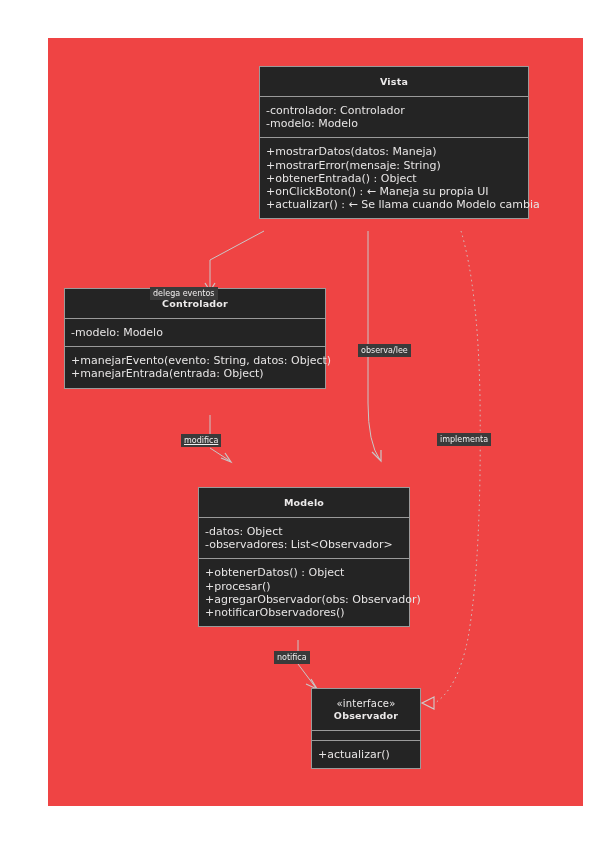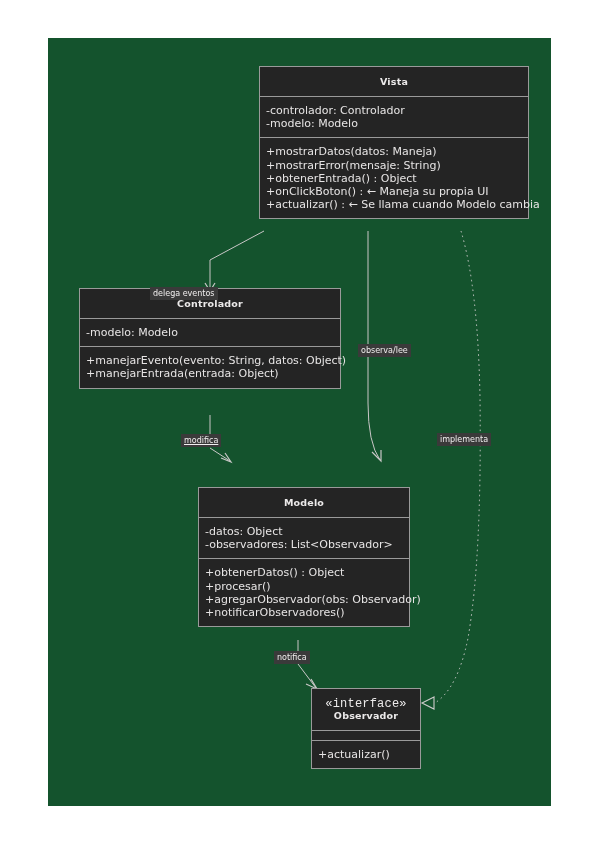--- a/index.html
+++ b/index.html
@@ -13,22 +13,23 @@
     font-family: "DejaVu Sans", sans-serif;
     position: relative;
     overflow: hidden;
   }
   #canvas {
     position: absolute;
     left: 48px;
     top: 38px;
     width: 503px;
     height: 768px;
-    background: #14532d;
+    background: #ef4444;
     overflow: hidden;
+    padding-left: 32px;
   }
   #svg-layer {
     position: absolute;
     left: 0; top: 0;
     width: 503px;
     height: 768px;
     pointer-events: none;
   }
   .uml-class {
     position: absolute;
@@ -42,23 +43,22 @@
     text-align: center;
     font-weight: bold;
     font-size: 9.5px;
     letter-spacing: 0.2px;
     padding: 9px 4px 9px 4px;
     line-height: 11px;
   }
   .cls-stereo {
     display: block;
     font-weight: normal;
-    font-size: 12px;
+    font-size: 10px;
     line-height: 12px;
-    font-family: Liberation Mono, monospace;
   }
   .cls-sep {
     height: 1px;
     background: #9a9a9a;
     width: 100%;
   }
   .cls-section {
     padding: 7px 7px 7px 6px;
   }
   .cls-section .row {
@@ -118,21 +118,21 @@
     <div class="cls-sep"></div>
     <div class="cls-section">
       <div class="row">+mostrarDatos(datos: Maneja)</div>
       <div class="row">+mostrarError(mensaje: String)</div>
       <div class="row">+obtenerEntrada() : Object</div>
       <div class="row">+onClickBoton() : ←  Maneja su propia UI</div>
       <div class="row">+actualizar() : ← Se llama cuando Modelo cambia</div>
     </div>
   </div>
 
-  <div class="uml-class" id="box-controlador" style="left:31px; top:250px; width:262px;">
+  <div class="uml-class" id="box-controlador" style="left:16px; top:250px; width:262px;">
     <div class="cls-title">Controlador</div>
     <div class="cls-sep"></div>
     <div class="cls-section">
       <div class="row">-modelo: Modelo</div>
     </div>
     <div class="cls-sep"></div>
     <div class="cls-section">
       <div class="row">+manejarEvento(evento: String, datos: Object)</div>
       <div class="row">+manejarEntrada(entrada: Object)</div>
     </div>

